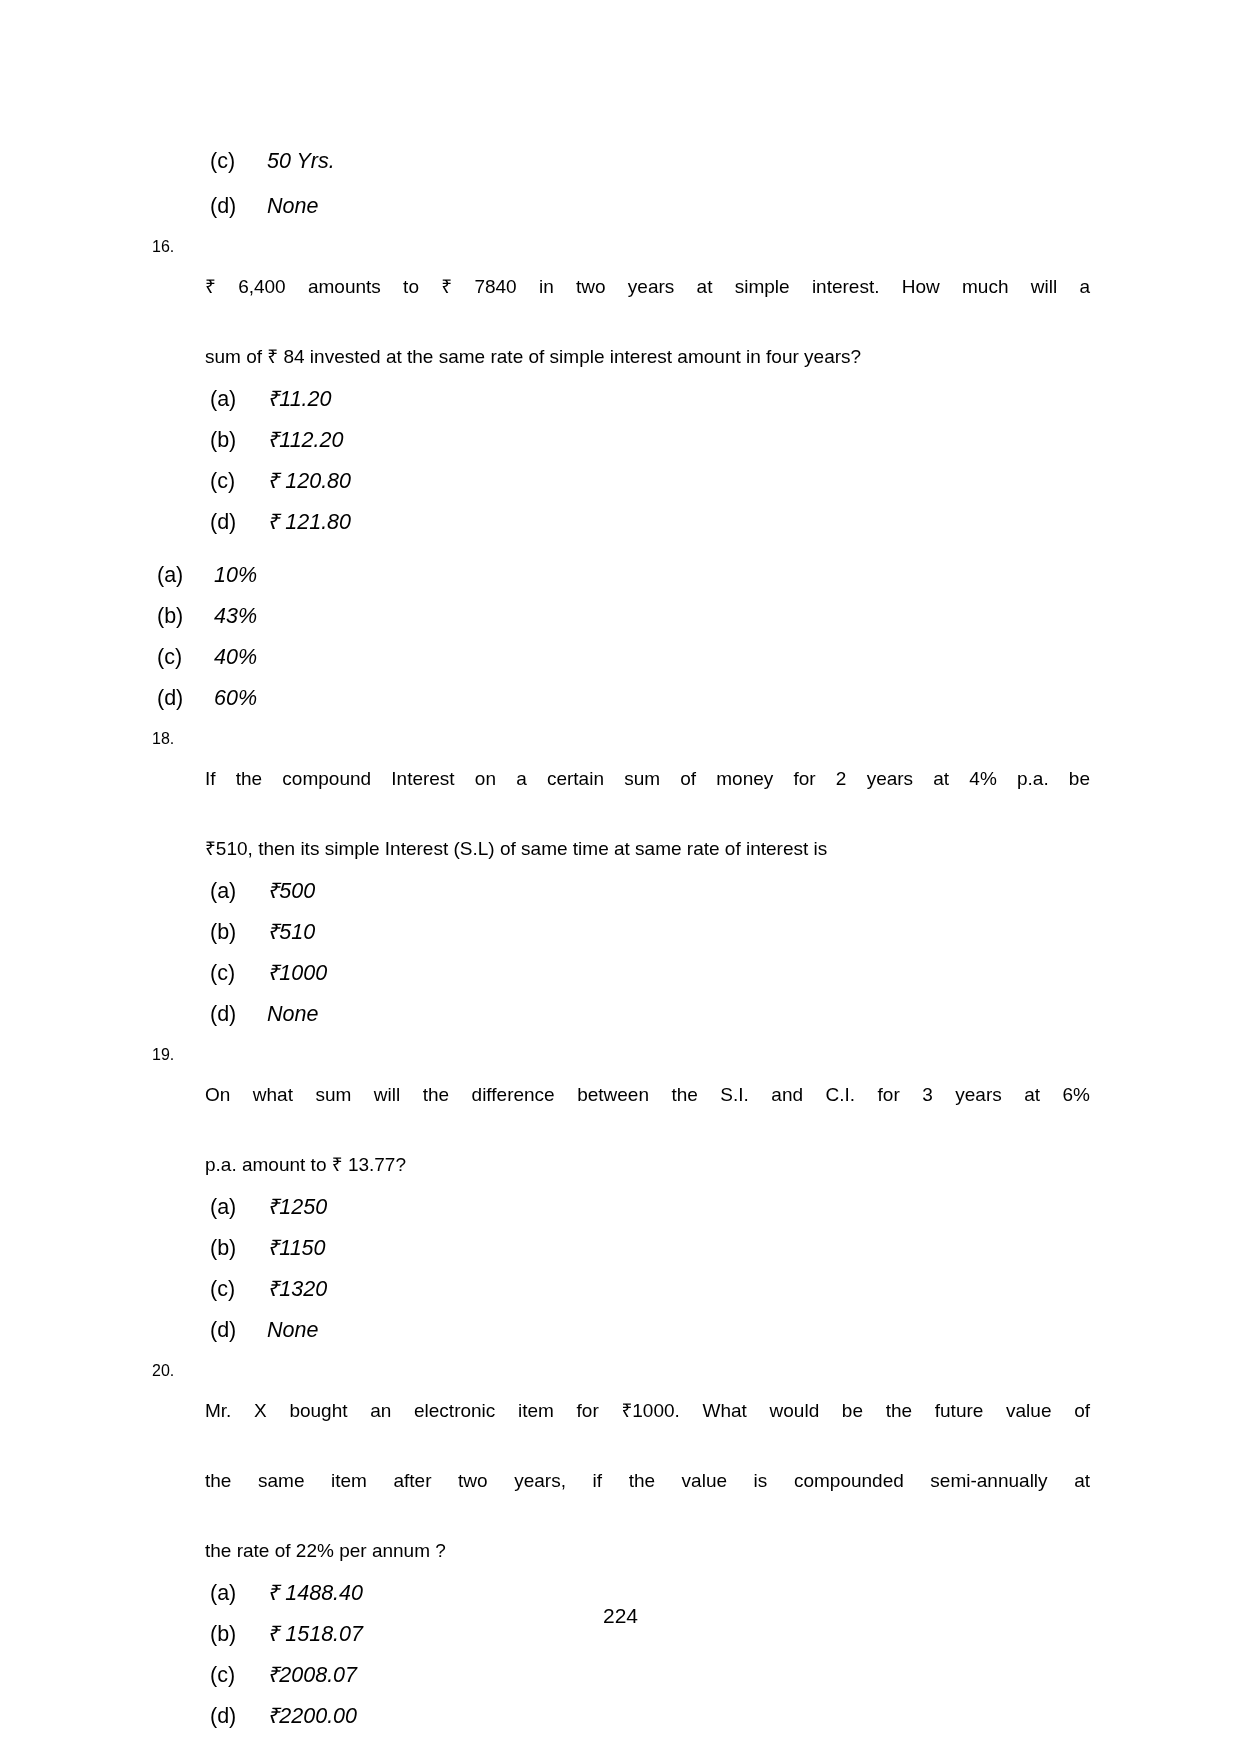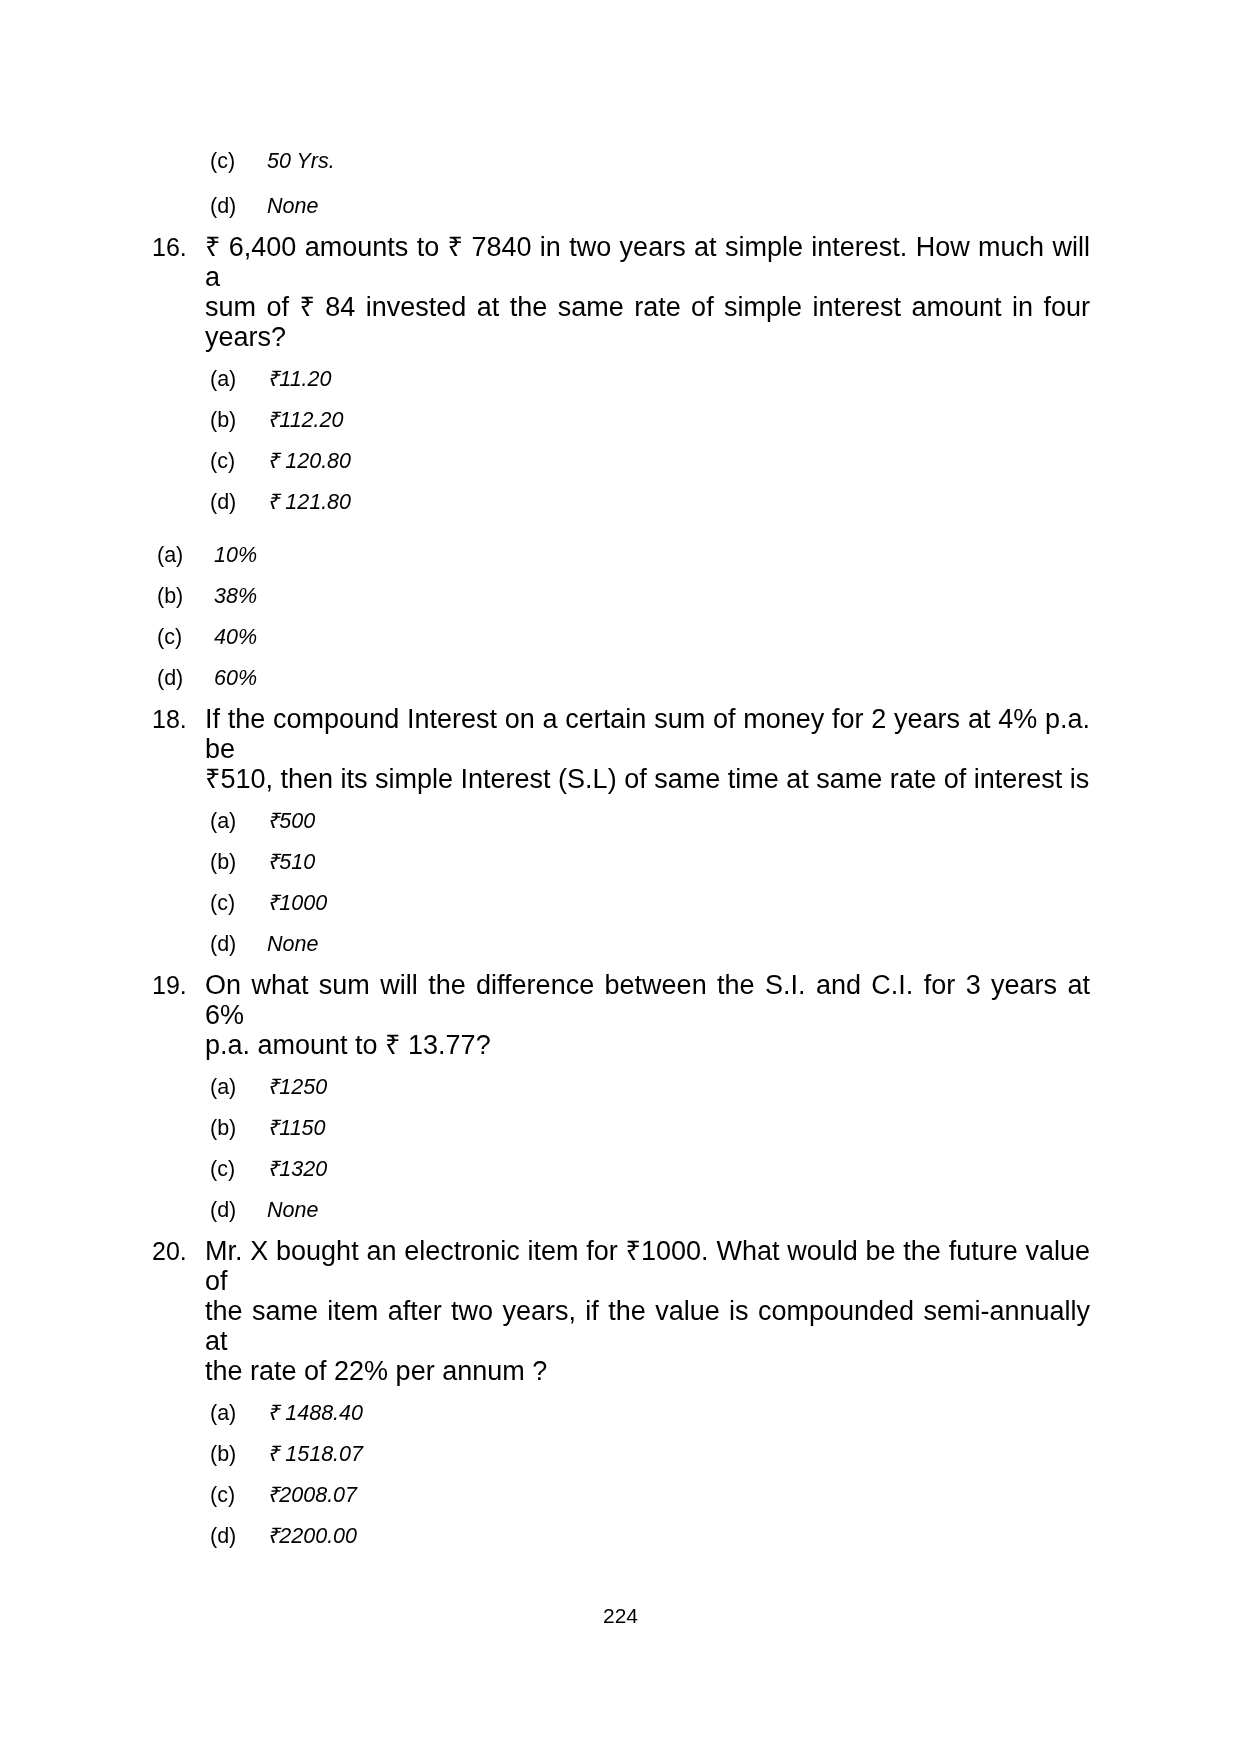--- a/index.html
+++ b/index.html
@@ -14,29 +14,30 @@
   }
   .content {
     padding: 146px 150px 0 152px;
     box-sizing: border-box;
     width: 1241px;
   }
   .question { display: flex; }
   .qnum {
     flex: 0 0 53px;
     width: 53px;
-    font-size: 25px;
+    font-size: 16px;
     line-height: 30px;
   }
   .qbody { width: 885px; }
   .qline {
-    font-size: 27px;
+    font-size: 19px;
     line-height: 30px;
     text-align: justify;
     text-align-last: justify;
+    margin-top: 40px;
   }
   .qline.last { text-align-last: left; }
   .options { margin-top: 12px; }
   .option {
     display: flex;
     padding-left: 5px;
     font-size: 21.5px;
     line-height: 30px;
     margin-bottom: 11px;
   }
@@ -98,21 +99,21 @@
 
   <div class="question">
     <div class="qbody">
       <div class="options">
         <div class="option">
           <span class="oletter">(a)</span>
           <span class="ovalue">10%</span>
         </div>
         <div class="option">
           <span class="oletter">(b)</span>
-          <span class="ovalue">38%</span>
+          <span class="ovalue">43%</span>
         </div>
         <div class="option">
           <span class="oletter">(c)</span>
           <span class="ovalue">40%</span>
         </div>
         <div class="option">
           <span class="oletter">(d)</span>
           <span class="ovalue">60%</span>
         </div>
       </div>

